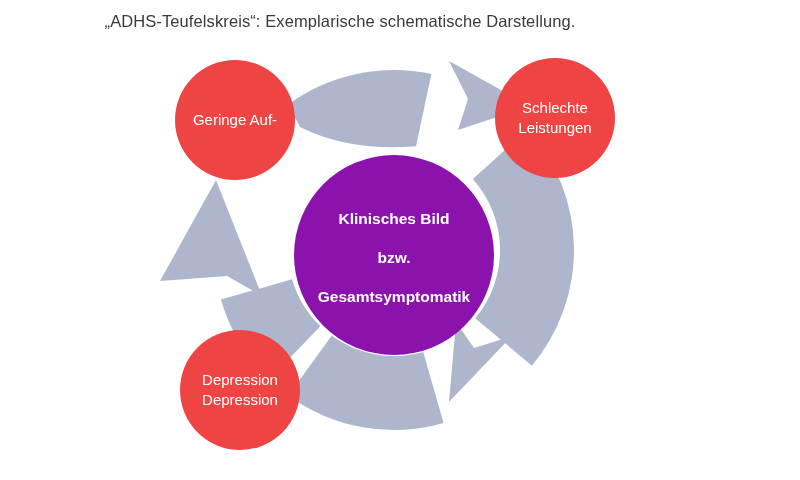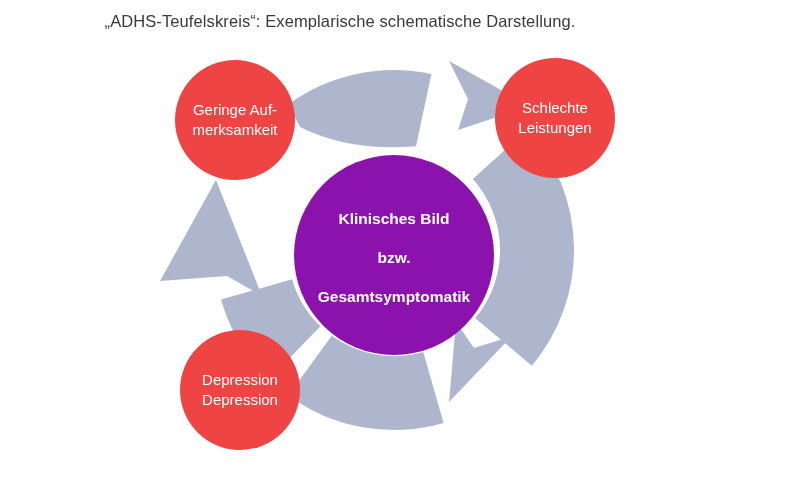--- a/index.html
+++ b/index.html
@@ -83,21 +83,20 @@
   </svg>
 
   <div class="node center">
     <div class="line">Klinisches Bild</div>
     <div class="line">bzw.</div>
     <div class="line">Gesamtsymptomatik</div>
   </div>
 
   <div class="node blue node-tl">
     <div class="line">Geringe Auf-</div>
-    <div class="line">merksamkeit</div>
   </div>
 
   <div class="node blue node-tr">
     <div class="line">Schlechte</div>
     <div class="line">Leistungen</div>
   </div>
 
 
   <div class="node blue node-bl">
     <div class="line">Depression</div>

